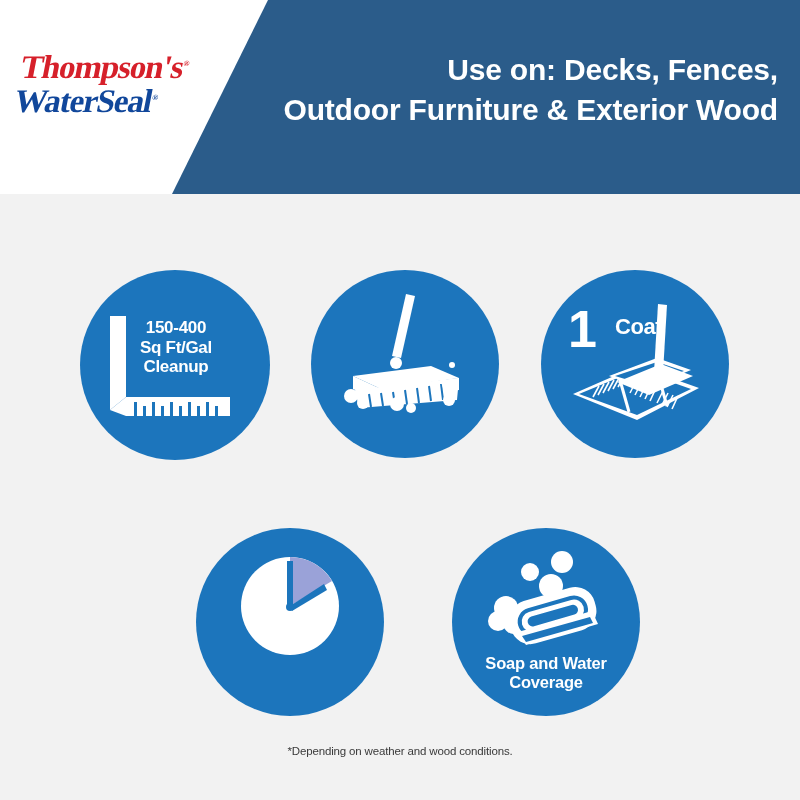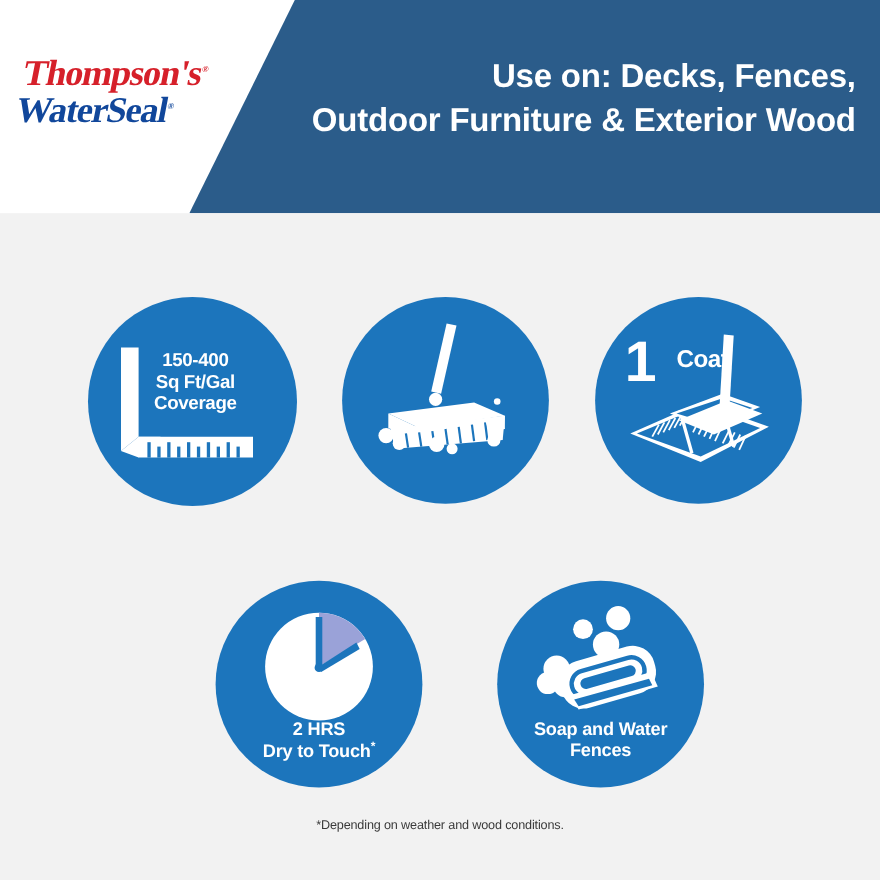--- a/index.html
+++ b/index.html
@@ -222,21 +222,21 @@
         <rect x="99" y="136" width="3" height="10"></rect>
         <rect x="108" y="132" width="3" height="14"></rect>
         <rect x="117" y="136" width="3" height="10"></rect>
         <rect x="126" y="132" width="3" height="14"></rect>
         <rect x="135" y="136" width="3" height="10"></rect>
       </g>
     </svg>
     <div class="c1-text">
       <span class="line">150-400</span>
       <span class="line">Sq Ft/Gal</span>
-      <span class="line">Coverage</span>
+      <span class="line">Cleanup</span>
     </div>
   </div>
 
   <div class="circle c2">
     <svg class="icon-art" viewBox="0 0 188 188">
 
       <path d="M95 24 L104 26 L90 88 L81 86 Z" fill="#ffffff"></path>
 
       <circle cx="85" cy="93" r="6" fill="#ffffff"></circle>
 
@@ -317,24 +317,20 @@
     <svg class="icon-art" viewBox="0 0 188 188">
       <circle cx="94" cy="78" r="49" fill="#ffffff"></circle>
 
       <path d="M94 78 L94 29 A49 49 0 0 1 136 53 Z" fill="#9aa2d8"></path>
 
       <path d="M94 78 L128 56 L131 62 L96 83 Z" fill="#1c75bc"></path>
 
       <path d="M91 80 L91 33 L97 33 L97 80 Z" fill="#1c75bc"></path>
       <circle cx="94" cy="79" r="4" fill="#1c75bc"></circle>
     </svg>
-    <div class="caption" style="top:126px">
-      <span class="line">2 HRS</span>
-      <span class="line"><span>Dry to Touch</span><span class="star">*</span></span>
-    </div>
   </div>
 
   <div class="circle c5">
     <svg class="icon-art" viewBox="0 0 188 188">
 
       <circle cx="78" cy="44" r="9" fill="#ffffff"></circle>
       <circle cx="110" cy="34" r="11" fill="#ffffff"></circle>
       <circle cx="99" cy="58" r="12" fill="#ffffff"></circle>
 
       <circle cx="54" cy="80" r="12" fill="#ffffff"></circle>
@@ -346,19 +342,19 @@
         <rect x="66" y="74" width="72" height="28" rx="14" fill="#1c75bc"></rect>
         <rect x="70" y="78" width="64" height="20" rx="10" fill="#ffffff"></rect>
         <rect x="76" y="83" width="52" height="10" rx="5" fill="#1c75bc"></rect>
       </g>
 
       <path d="M66 104 L140 83 L146 96 L74 117 Z" fill="#ffffff"></path>
       <path d="M70 108 L138 89 L141 95 L74 114 Z" fill="#1c75bc"></path>
     </svg>
     <div class="caption" style="top:126px">
       <span class="line">Soap and Water</span>
-      <span class="line">Fences</span>
+      <span class="line">Coverage</span>
     </div>
   </div>
 
 </div>
 
 <div class="footnote">*Depending on weather and wood conditions.</div>
 
 </body></html>

